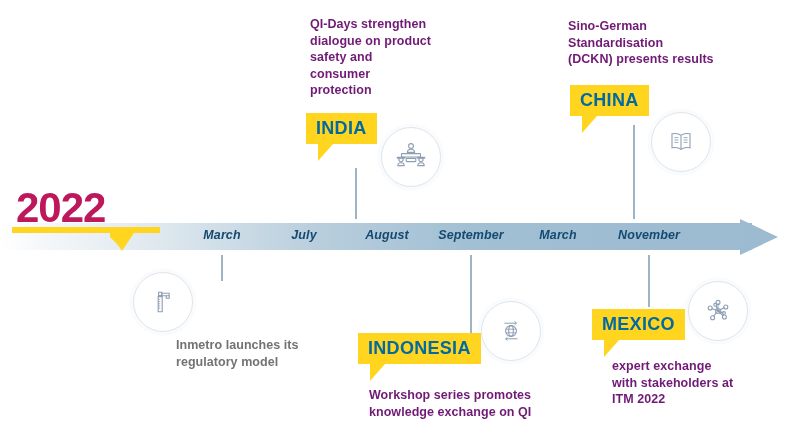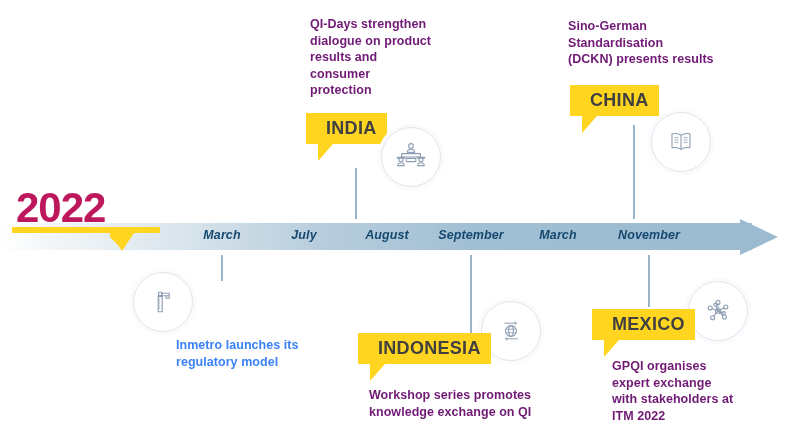--- a/index.html
+++ b/index.html
@@ -88,25 +88,25 @@
   .icon-circle svg {
     display: block;
   }
 
   
   .tag {
     position: absolute;
   }
   .tag-body {
     background: #ffd520;
-    color: #404040;
+    color: #0369a1;
     font-size: 18px;
     font-weight: bold;
     letter-spacing: 0.3px;
-    padding: 5px 10px 6px 20px;
+    padding: 5px 10px 6px 10px;
     line-height: 20px;
     white-space: nowrap;
     display: inline-block;
   }
   .tag-tail {
     width: 0;
     height: 0;
     border-left: 15px solid #ffd520;
     border-bottom: 17px solid transparent;
     margin-left: 12px;
@@ -114,21 +114,21 @@
 
   
   .desc {
     position: absolute;
     font-size: 12.5px;
     font-weight: bold;
     line-height: 16.5px;
     letter-spacing: 0.05px;
   }
   .desc-dark {
-    color: #3b82f6;
+    color: #737373;
   }
   .desc-black {
     color: #701a75;
   }
 </style>
 </head>
 <body>
 
 <div id="stage">
 
@@ -166,21 +166,21 @@
 
   <div class="connector" style="left:221px; top:255px; height:26px;"></div>
   <div class="connector" style="left:355px; top:168px; height:51px;"></div>
   <div class="connector" style="left:470px; top:255px; height:86px;"></div>
   <div class="connector" style="left:633px; top:125px; height:94px;"></div>
   <div class="connector" style="left:648px; top:255px; height:52px;"></div>
 
   <div class="desc desc-black" style="left:310px; top:16px; width:150px;">
       <div>QI-Days strengthen</div>
       <div>dialogue on product</div>
-      <div>results and</div>
+      <div>safety and</div>
       <div>consumer</div>
       <div>protection</div>
     </div>
 
   <div class="tag" style="left:306px; top:113px;">
     <div class="tag-body">INDIA</div>
     <div class="tag-tail"></div>
   </div>
 
   <div class="icon-circle" style="left:381px; top:127px;">
@@ -278,19 +278,18 @@
       </svg>
     </span>
   </div>
 
   <div class="tag" style="left:592px; top:309px;">
     <div class="tag-body">MEXICO</div>
     <div class="tag-tail"></div>
   </div>
 
   <div class="desc desc-black" style="left:612px; top:358px; width:170px;">
-      <div>GPQI organises</div>
       <div>expert exchange</div>
       <div>with stakeholders at</div>
       <div>ITM 2022</div>
     </div>
 
 </div>
 
 </body></html>

